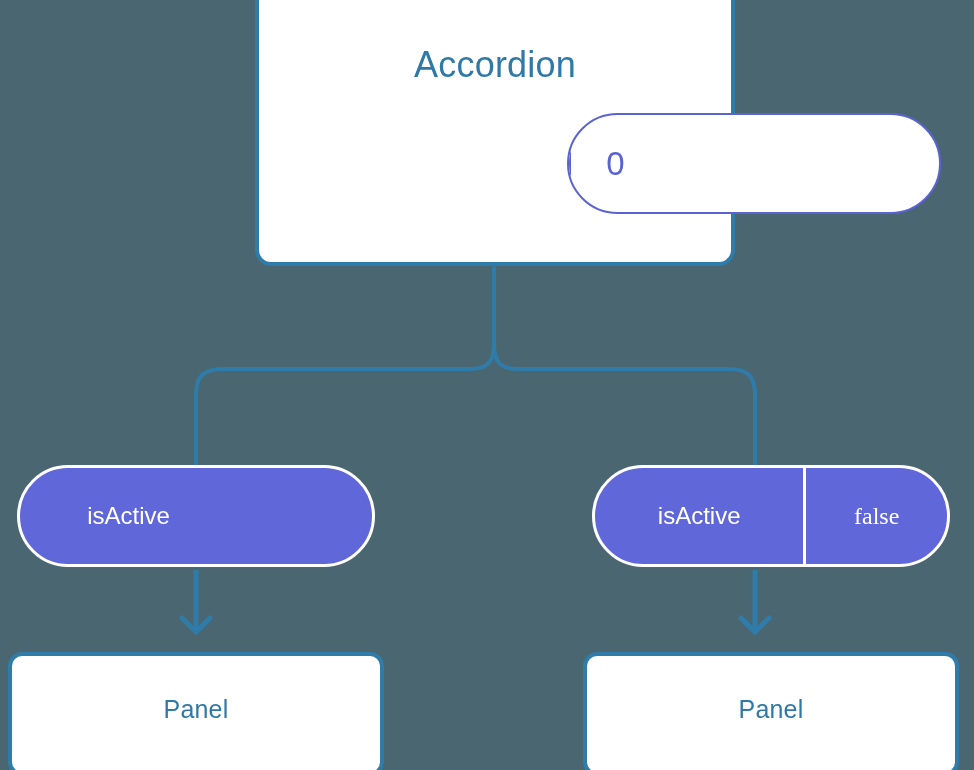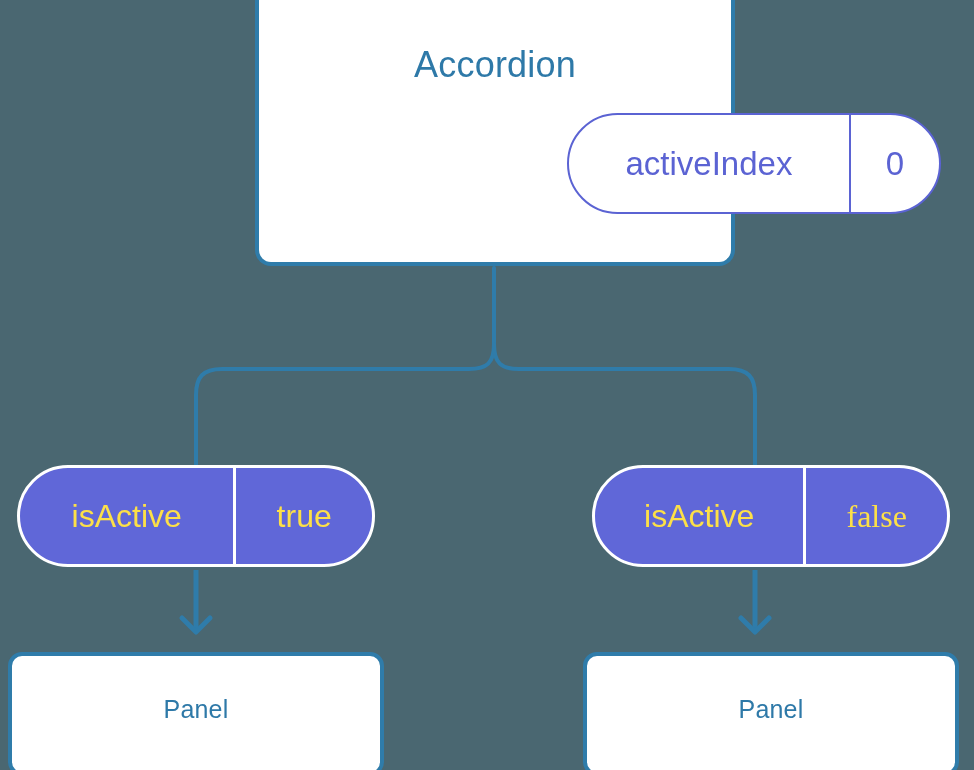--- a/index.html
+++ b/index.html
@@ -88,22 +88,22 @@
     border-left: 2px solid #5b63d3;
   }
 
   
   .state-pill.filled {
     background: #6067d8;
     border: 3px solid #ffffff;
   }
   .state-pill.filled .pill-key,
   .state-pill.filled .pill-value {
-    color: #fde047;
-    font-size: 32px;
+    color: #ffffff;
+    font-size: 24px;
   }
   .state-pill.filled .pill-value {
     border-left: 3px solid #ffffff;
   }
 
   #accordion-state {
     left: 308px;
     top: 119px;
     width: 374px;
     height: 101px;
@@ -174,28 +174,26 @@
     <g>
       <path d="M755,570 L755,630" fill="none" stroke="#2f7caa" stroke-width="5" stroke-linecap="butt"></path>
       <path d="M741,618 L755,632 L769,618" fill="none" stroke="#2f7caa" stroke-width="5" stroke-linecap="round" stroke-linejoin="round"></path>
     </g>
   </svg>
 
   <div id="accordion-card" class="component-card">
     <div class="component-title">Accordion</div>
 
     <div id="accordion-state" class="state-pill outlined">
-      <div class="pill-key">activeIndex</div>
       <div class="pill-value">0</div>
     </div>
   </div>
 
   <div id="left-state" class="state-pill filled">
     <div class="pill-key">isActive</div>
-    <div class="pill-value">true</div>
   </div>
 
   <div id="right-state" class="state-pill filled">
     <div class="pill-key">isActive</div>
     <div class="pill-value">false</div>
   </div>
 
   <div id="left-panel" class="component-card">
     <div class="component-title">Panel</div>
   </div>

